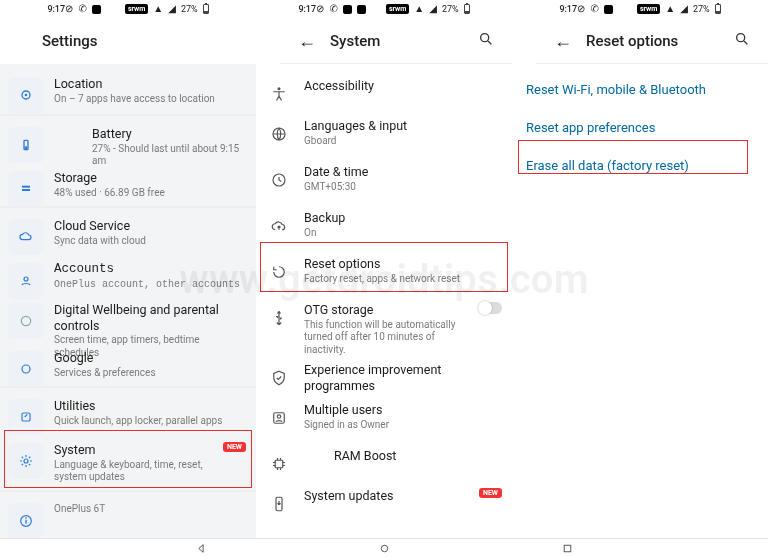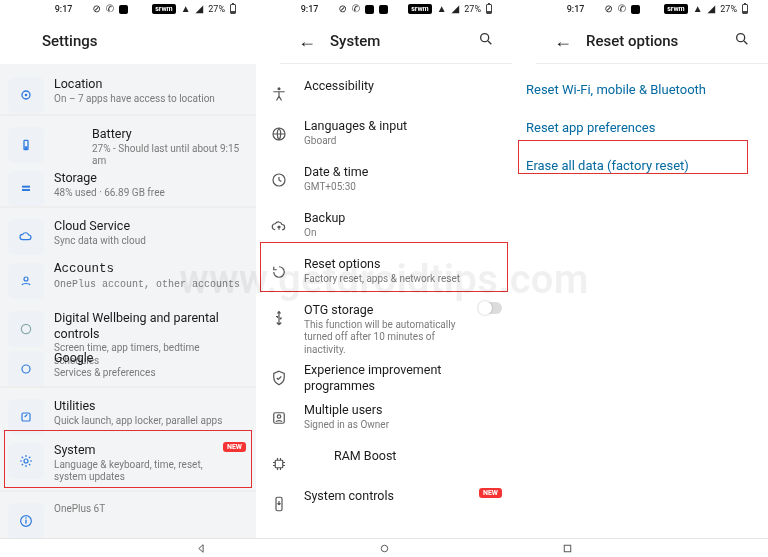--- a/index.html
+++ b/index.html
@@ -6,21 +6,21 @@
   html, body { font-family: Roboto, -apple-system, Helvetica, Arial, sans-serif; background:#fff; color:#212121; }
   .stage { width:768px; height:557px; position:relative; background:#fff; overflow:hidden; }
   .watermark { position:absolute; z-index:50; top:50%; left:50%; transform:translate(-50%,-50%);
                font-size:40px; color:rgba(0,0,0,0.06); font-weight:600; letter-spacing:.3px; white-space:nowrap; pointer-events:none;}
   .panel { position:absolute; top:0; height:538px; background:#fff; }
   .p1 { left:0;   width:256px; }
   .p2 { left:256px; width:256px; }
   .p3 { left:512px; width:256px; }
 
   
-  .status { height:18px; display:flex; align-items:center; justify-content:flex-end; padding:0 20px; font-size:9px; color:#222;gap:20px;}
+  .status { height:18px; display:flex; align-items:center; justify-content:center; padding:0 20px; font-size:9px; color:#222;}
   .status .right { display:flex; align-items:center; gap:5px; }
   .status .right .glyph { font-size:10px; line-height:1; }
   .status .time { font-weight:500; }
   .pill { background:#000; color:#fff; border-radius:2px; font-size:7px; padding:1px 3px; font-weight:700;}
   .sq { display:inline-block; width:9px; height:9px; background:#000; border-radius:2px;}
   .batt { display:inline-block; width:6px; height:10px; border:1px solid #444; border-radius:1px; position:relative; }
   .batt:after{content:"";position:absolute;top:-2px;left:1px;width:2px;height:1px;background:#444;}
   .batt .fill{position:absolute;bottom:0;left:0;right:0;height:27%;background:#444;}
 
   
@@ -139,21 +139,21 @@
             <svg viewBox="0 0 24 24">
               <circle cx="12" cy="9" r="3" fill="none" stroke="#2f7bde" stroke-width="1.8"></circle>
               <path d="M6 18c1-3 11-3 12 0" fill="none" stroke="#2f7bde" stroke-width="1.8"></path>
             </svg>
           </span>
         <span class="text">
             <div class="label">Accounts</div>
             <div class="sub">OnePlus account, other accounts</div>
           </span>
       </div>
-      <div class="item" style="top:240px;padding-left:8px;">
+      <div class="item" style="top:232px;padding-left:8px;">
         <span class="icon-wrap">
             <svg viewBox="0 0 24 24">
               <circle cx="12" cy="12" r="7" fill="none" stroke="#8aa" stroke-width="1.8"></circle>
             </svg>
           </span>
         <span class="text">
             <div class="label">Digital Wellbeing and parental controls</div>
             <div class="sub">Screen time, app timers, bedtime schedules</div>
           </span>
       </div>
@@ -349,21 +349,21 @@
           </span>
       </div>
       <div class="item" style="top:418px;">
         <span class="icon-wrap">
             <svg viewBox="0 0 24 24">
               <rect x="8" y="3" width="8" height="18" rx="2"></rect>
               <path d="M12 8v5m0 0l-2-2m2 2l2-2"></path>
             </svg>
           </span>
         <span class="text">
-            <div class="label">System controls</div>
+            <div class="label">System updates</div>
           </span>
         <span class="right">
             <span class="badge-new">NEW</span>
           </span>
       </div>
       <div class="hl" style="top:178px;left:4px;right:4px;height:50px;"></div>
     </div>
   </div>
 
   <div class="panel p3">

